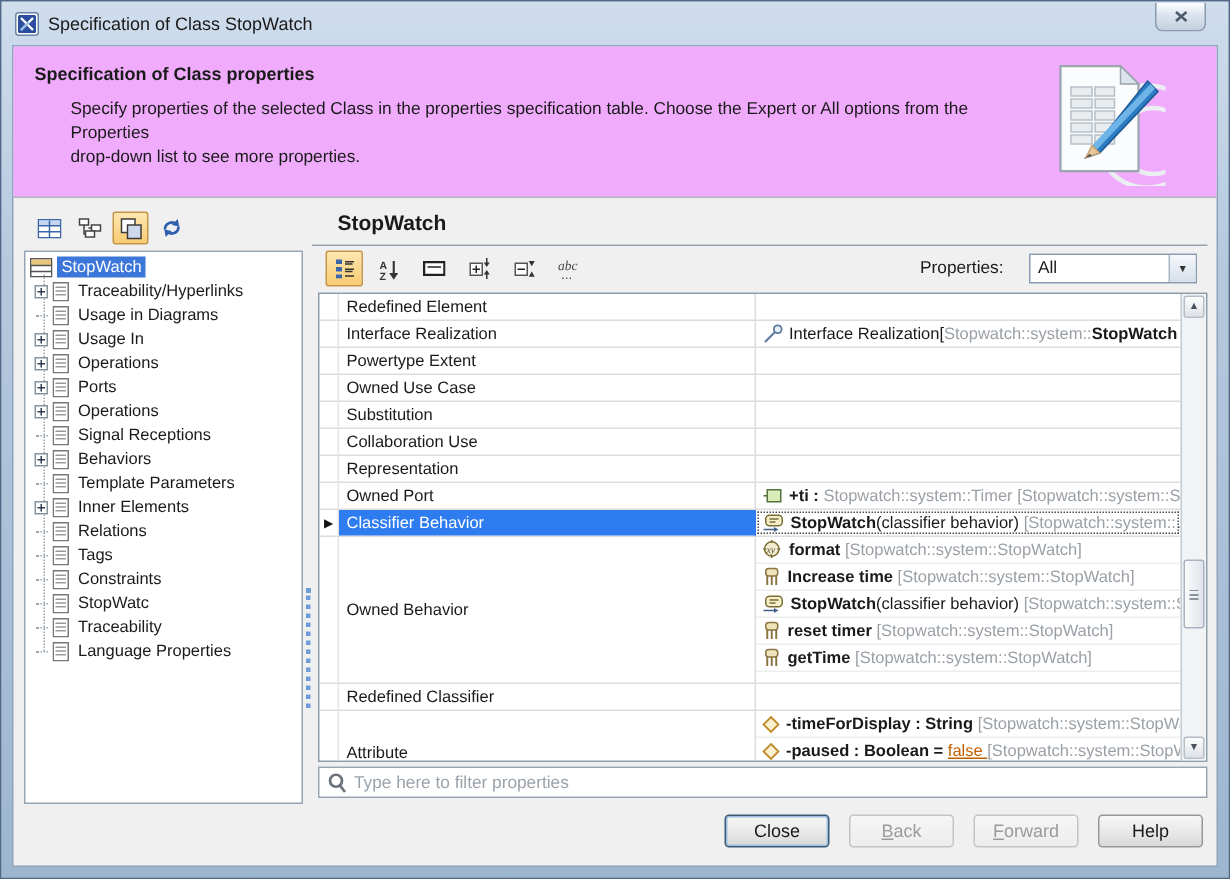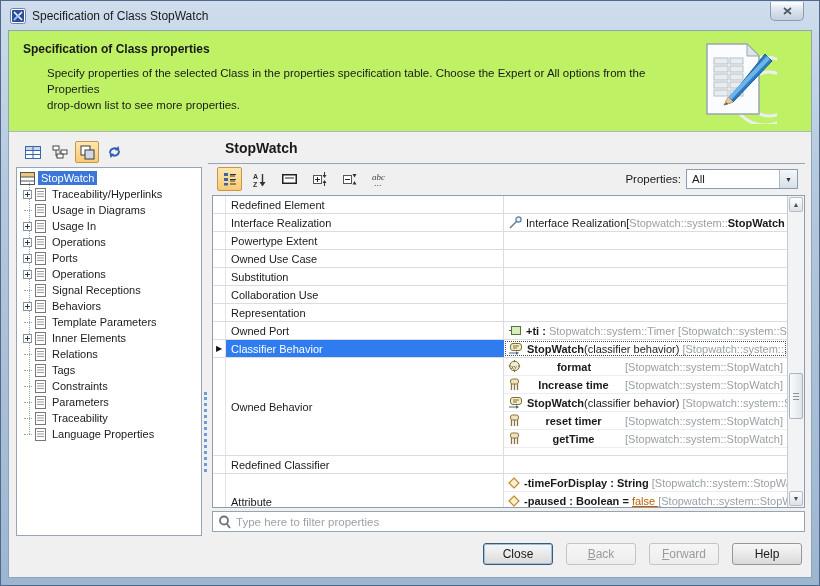--- a/index.html
+++ b/index.html
@@ -15,21 +15,21 @@
   .title-icon{ width:16px; height:16px; flex:none; }
   .close-btn{ position:absolute; top:1px; right:15px; width:34px; height:19px;
     background:linear-gradient(#fdfeff,#dbe4ee 45%,#c3d0de);
     border:1px solid #8c9cb0; border-top:none; border-radius:0 0 5px 5px;
     display:flex; align-items:center; justify-content:center; cursor:pointer; }
 
   
   .dialog{ position:absolute; left:7px; right:7px; top:29px; bottom:7px;
     background:#f0f0f0; border:1px solid #8ea3bc; display:flex; flex-direction:column; }
 
-  .header{ position:relative; background:#bef264; border-bottom:1px solid #aeb8c2;
+  .header{ position:relative; background:#f0abfc; border-bottom:1px solid #aeb8c2;
     padding:11px 14px 0 14px; height:101px; flex:none; overflow:hidden; }
   .header-title{ font-size:12px; font-weight:bold; margin-bottom:9px; }
   .header-desc{ margin-left:24px; font-size:11.5px; line-height:16px; max-width:640px; }
   .header-art{ position:absolute; right:34px; top:5px; }
 
   .content{ flex:1; min-height:0; display:flex; padding:8px 6px 0 7px; }
 
   
   .left-panel{ width:186px; flex:none; display:flex; flex-direction:column; margin-right:6px; position:relative; }
   .left-toolbar{ height:27px; display:flex; align-items:center; gap:3px; padding:1px 2px 4px 5px; flex:none; }
@@ -51,37 +51,37 @@
   .tree-row.selected .tree-label{ background:#3b76d8; color:#fff; }
   .splitter-dots{ position:absolute; right:-5px; top:252px; height:80px; border-left:3px dotted #6f9bd8; }
 
   
   .right-panel{ flex:1; min-width:0; display:flex; flex-direction:column; }
   .panel-heading{ height:24px; font-size:14px; font-weight:bold; padding-left:17px; border-bottom:1px solid #97a5b2; flex:none; }
   .panel-toolbar{ height:31px; flex:none; display:flex; align-items:center; gap:5px; padding:2px 4px 3px 9px; }
   .pbtn{ width:25px; height:24px; display:flex; align-items:center; justify-content:center; border:1px solid transparent; border-radius:2px; cursor:pointer; }
   .pbtn.selected{ background:linear-gradient(#fde7b0,#f9cb72); border-color:#c3964a; }
   .tspacer{ flex:1; }
-  .props-label{ font-size:11.5px; margin-right:0;text-align:right; }
+  .props-label{ font-size:11.5px; margin-right:12px;text-align:right; }
   .combo{ width:112px; height:20px; background:#fff; border:1px solid #8b9cb2; display:flex; align-items:center; padding-left:5px; font-size:11.5px; cursor:pointer; margin-right:3px; }
   .combo-arrow{ margin-left:auto; width:18px; height:18px; background:linear-gradient(#f5f8fb,#d6dfe9); border-left:1px solid #aab8c8; display:flex; align-items:center; justify-content:center; font-size:7px; color:#333; }
 
   
   .prop-table{ flex:1; min-height:0; margin-left:4px; background:#fff; border:1px solid #8d9dab; display:flex; overflow:hidden; }
   .table-body{ flex:1; min-width:0; overflow:hidden; }
   .t-row{ display:flex; height:18px; border-bottom:1px solid #dcdcdc; }
   .t-row.h98{ height:98px; }
   .t-row.h56{ height:56px; }
   .t-gutter{ width:13px; flex:none; border-right:1px solid #e4e4e4; display:flex; align-items:center; justify-content:center; font-size:8px; color:#111; }
   .t-name{ width:278px; flex:none; border-right:1px solid #dcdcdc; padding:0 5px; display:flex; align-items:center; overflow:hidden; white-space:nowrap; cursor:default; }
   .t-value{ flex:1; min-width:0; overflow:hidden; display:flex; align-items:center; padding:0 4px; white-space:nowrap; }
   .t-value span{ white-space:pre; }
   .t-value .icon, .val-line .icon{ flex:none; margin-right:4px; display:flex; }
   .t-value.multi{ flex-direction:column; align-items:stretch; padding:0; }
-  .val-line{ height:18px; flex:none; display:flex; align-items:center; padding:0 4px; border-bottom:1px solid #ededed; overflow:hidden; white-space:nowrap;justify-content:space-between; }
+  .val-line{ height:18px; flex:none; display:flex; align-items:center; padding:0 4px; border-bottom:1px solid #ededed; overflow:hidden; white-space:nowrap; }
   .val-line span{ white-space:pre; }
   .t-row.selected .t-name{ background:#2e7cf0; color:#fff; border-right-color:#2e7cf0; }
   .t-row.selected .t-value{ outline:1px dotted #4a4a4a; outline-offset:-2px; }
   .dark{ color:#1a1a1a; } .dark-bold{ color:#1a1a1a; font-weight:bold; }
   .gray{ color:#9aa0a6; } .orange{ color:#c05f00;text-decoration:underline; }
 
   
   .v-scroll{ width:17px; flex:none; border-left:1px solid #c2ccd4; background:#f1f3f5; position:relative; }
   .s-btn{ position:absolute; left:1px; width:14px; height:15px; background:linear-gradient(#fdfdfd,#dde1e6); border:1px solid #b4bec8; border-radius:2px; display:flex; align-items:center; justify-content:center; font-size:7px; color:#49535e; cursor:pointer; }
   .s-btn.up{ top:1px; } .s-btn.down{ bottom:1px; }
@@ -358,21 +358,21 @@
             <div class="tree-row">
               <span class="tw">
                   <span class="stub"></span>
                 </span>
               <span class="tree-icon">
                   <svg width="11" height="13" viewBox="0 0 11 13">
                     <rect x="0.5" y="0.5" width="10" height="12" fill="#fff" stroke="#777"></rect>
                     <path d="M2 3.5 h7 M2 6 h7 M2 8.5 h7" stroke="#999"></path>
                   </svg>
                 </span>
-              <span class="tree-label">Parameters</span>
+              <span class="tree-label">StopWatc</span>
             </div>
             <div class="tree-row">
               <span class="tw">
                   <span class="stub"></span>
                 </span>
               <span class="tree-icon">
                   <svg width="11" height="13" viewBox="0 0 11 13">
                     <rect x="0.5" y="0.5" width="10" height="12" fill="#fff" stroke="#777"></rect>
                     <path d="M2 3.5 h7 M2 6 h7 M2 8.5 h7" stroke="#999"></path>
                   </svg>

